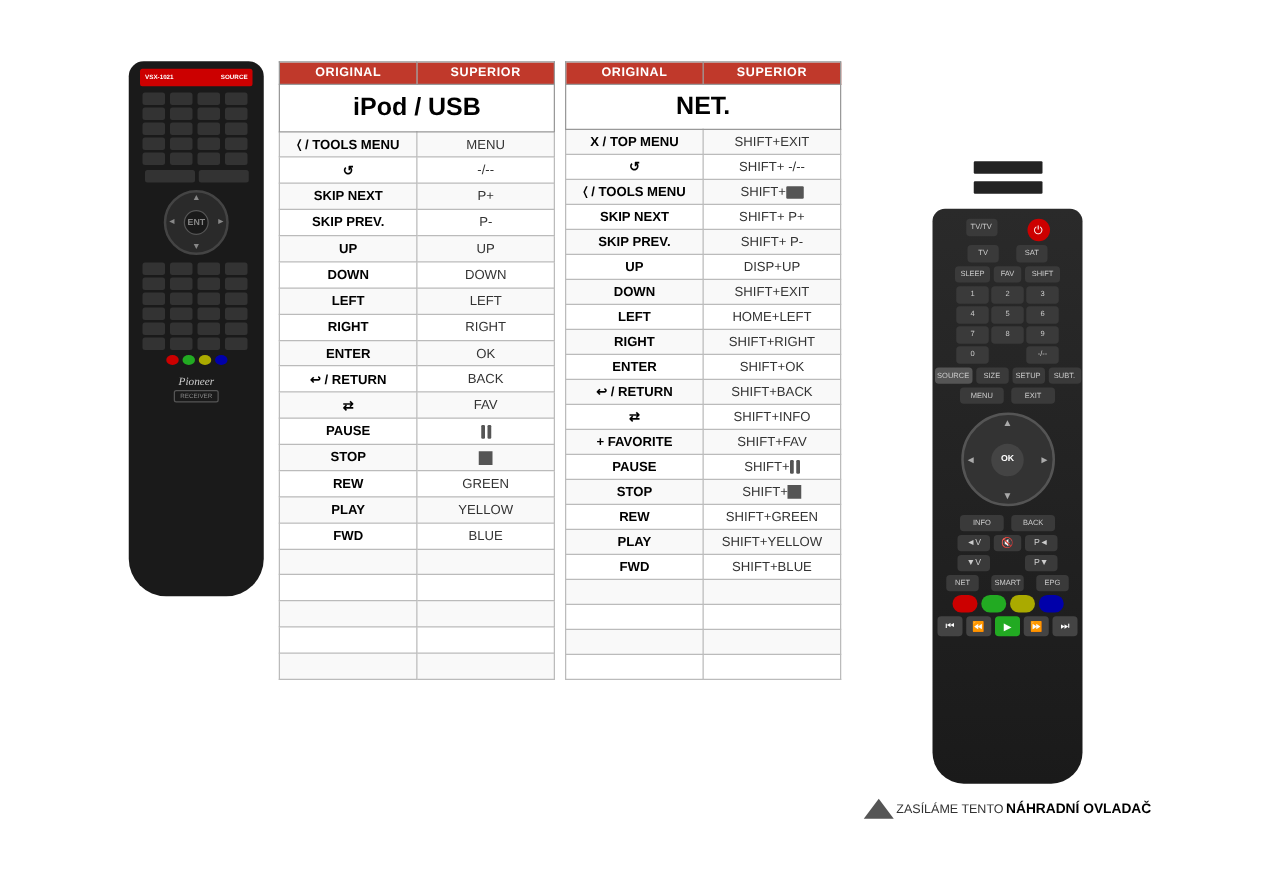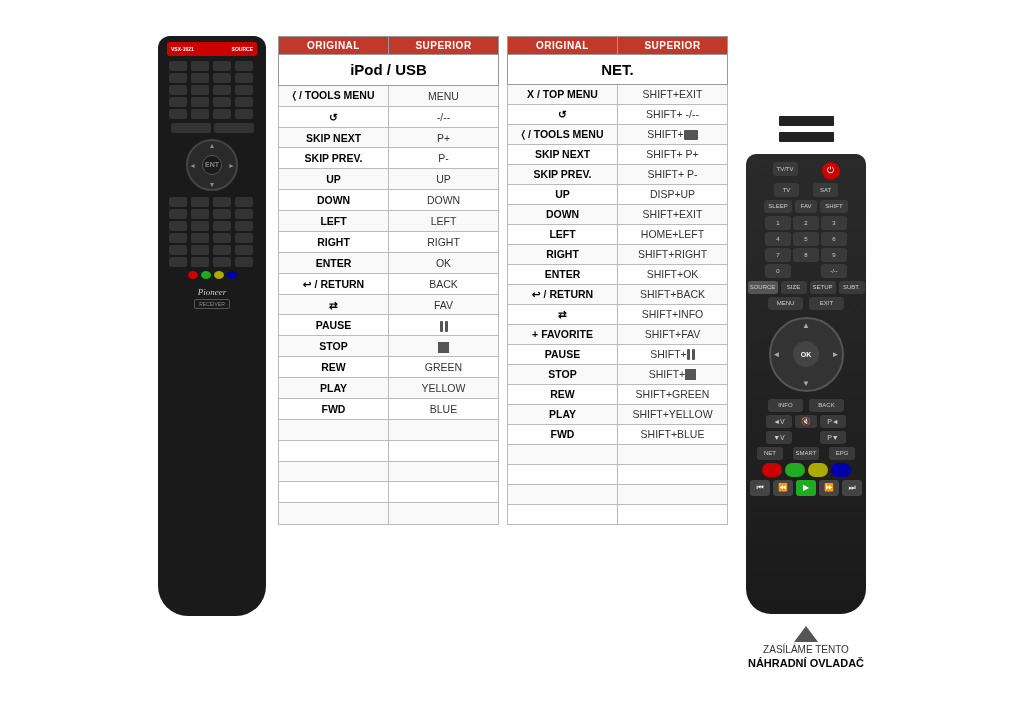--- a/index.html
+++ b/index.html
@@ -23,21 +23,21 @@
       width: 100%;
     }
 
     
     .remote-left {
       width: 110px;
       flex-shrink: 0;
     }
     .remote-img {
       width: 108px;
-      height: 580px;
+      height: 428px;
       background: #1a1a1a;
       border-radius: 12px 12px 30px 30px;
       position: relative;
       overflow: hidden;
       display: flex;
       flex-direction: column;
       align-items: center;
       padding: 6px 4px;
     }
     .remote-img .brand-bar {
@@ -107,21 +107,21 @@
       background: #c0392b;
       color: #fff;
       text-align: center;
       padding: 3px 8px;
       border: 1px solid #999;
       font-size: 10px;
       letter-spacing: 0.5px;
     }
     .mapping-table .section-title {
       text-align: center;
-      font-size: 15px;
+      font-size: 20px;
       font-weight: bold;
       padding: 6px 4px;
       background: #fff;
       border: 1px solid #999;
     }
     .mapping-table td {
       border: 1px solid #bbb;
       padding: 2px 8px;
       text-align: center;
       white-space: nowrap;
@@ -632,21 +632,21 @@
 
       <div class="rr-playback-row">
         <div class="rr-play-btn" style="background:#444;">⏮</div>
         <div class="rr-play-btn" style="background:#444;">⏪</div>
         <div class="rr-play-btn" style="background:#2a2;">▶</div>
         <div class="rr-play-btn" style="background:#444;">⏩</div>
         <div class="rr-play-btn" style="background:#444;">⏭</div>
       </div>
     </div>
 
-    <div style="display:flex;flex-direction:column;align-items:center;gap:2px;">
+    <div style="display:flex;flex-direction:row;align-items:center;gap:2px;">
       <div style="width:0;height:0;border-left:12px solid transparent;border-right:12px solid transparent;border-bottom:16px solid #555;"></div>
       <div style="font-size:10px;color:#333;text-align:center;">ZASÍLÁME TENTO</div>
       <div style="font-size:11px;color:#000;font-weight:bold;text-align:center;">NÁHRADNÍ OVLADAČ</div>
     </div>
 
   </div>
 
 </div>
 
 </body></html>

